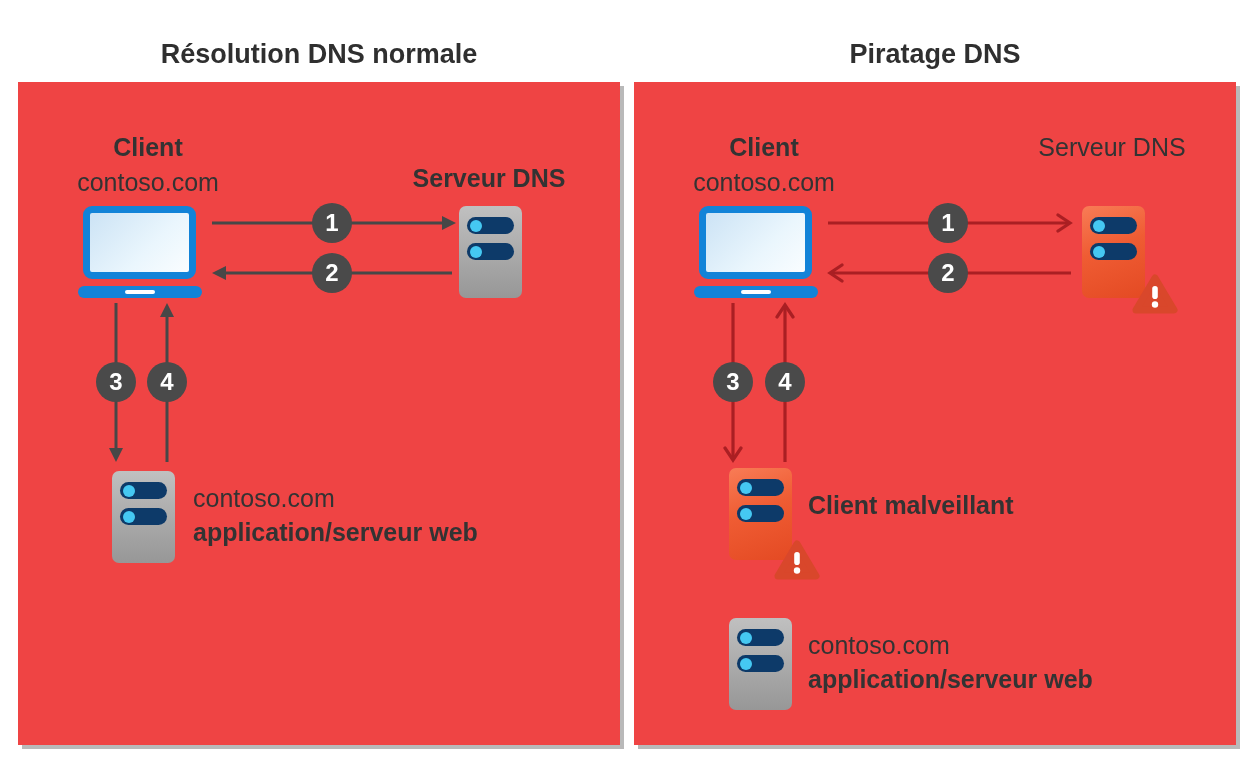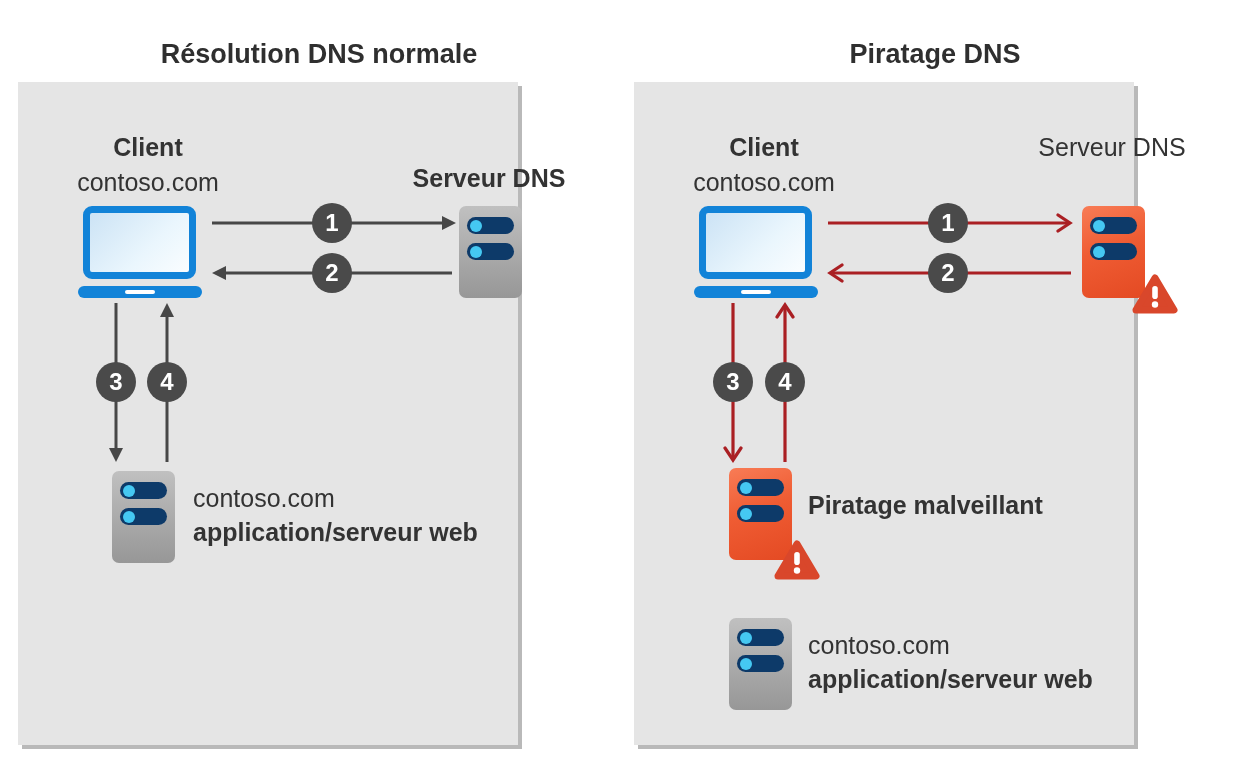--- a/index.html
+++ b/index.html
@@ -2,22 +2,22 @@
 <html><head>
 <meta charset="utf-8">
 <style>
   html,body{margin:0;padding:0;background:#ffffff;}
   .page{position:relative;width:1259px;height:770px;background:#ffffff;
         font-family:"Liberation Sans",sans-serif;overflow:hidden;}
 
   .title{position:absolute;top:39px;width:602px;text-align:center;
          font-size:27px;font-weight:bold;color:#2f2f2f;}
 
-  .panel{position:absolute;top:82px;width:500px;height:663px;
-         background:#e5e5e5;box-shadow:4px 4px 0 #b9b9b9;}
+  .panel{position:absolute;top:82px;width:602px;height:663px;
+         background:#ef4444;box-shadow:4px 4px 0 #b9b9b9;}
 
   #arrows{position:absolute;left:0;top:0;z-index:1;pointer-events:none;}
 
   .lbl{position:absolute;color:#333333;font-size:25px;line-height:35px;}
   .lbl.center{text-align:center;}
   .lbl .line{display:block;white-space:nowrap;}
   .b{font-weight:bold;}
   .weblbl{line-height:34px;}
 
   .step{position:absolute;width:40px;height:40px;border-radius:50%;
@@ -129,21 +129,21 @@
     <div class="server orange" style="left:95px;top:386px;">
       <div class="slot"></div>
       <div class="slot"></div>
     </div>
     <svg class="warn" style="left:140px;top:457px;" width="46" height="42" viewBox="0 0 46 42">
       <polygon points="23,5 42,37 4,37" fill="#d9472b" stroke="#d9472b" stroke-width="7" stroke-linejoin="round"></polygon>
       <rect x="20.2" y="13" width="5.6" height="13" rx="2.8" fill="#ffffff"></rect>
       <circle cx="23" cy="31.5" r="3.2" fill="#ffffff"></circle>
     </svg>
 
-    <div class="lbl b" style="left:174px;top:406px;white-space:nowrap;">Piratage malveillant</div>
+    <div class="lbl b" style="left:174px;top:406px;white-space:nowrap;">Client malveillant</div>
 
     <div class="server gray" style="left:95px;top:536px;">
       <div class="slot"></div>
       <div class="slot"></div>
     </div>
 
     <div class="lbl weblbl" style="left:174px;top:546px;">
       <span class="line">contoso.com</span>
       <span class="line b">application/serveur web</span>
     </div>

